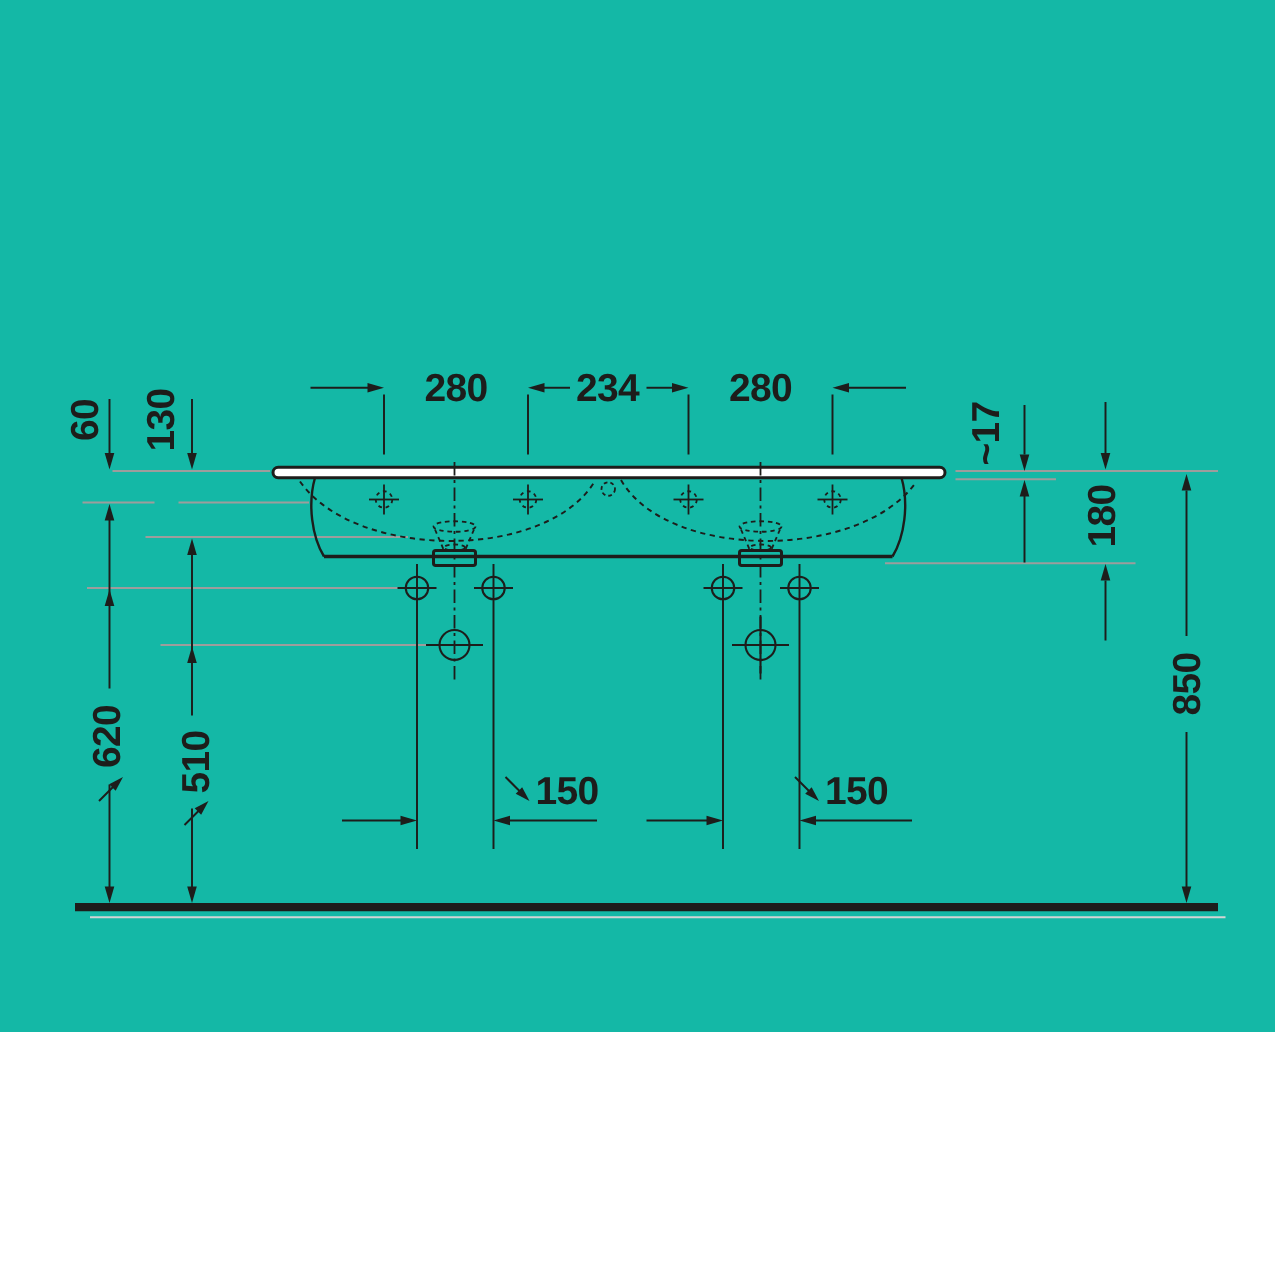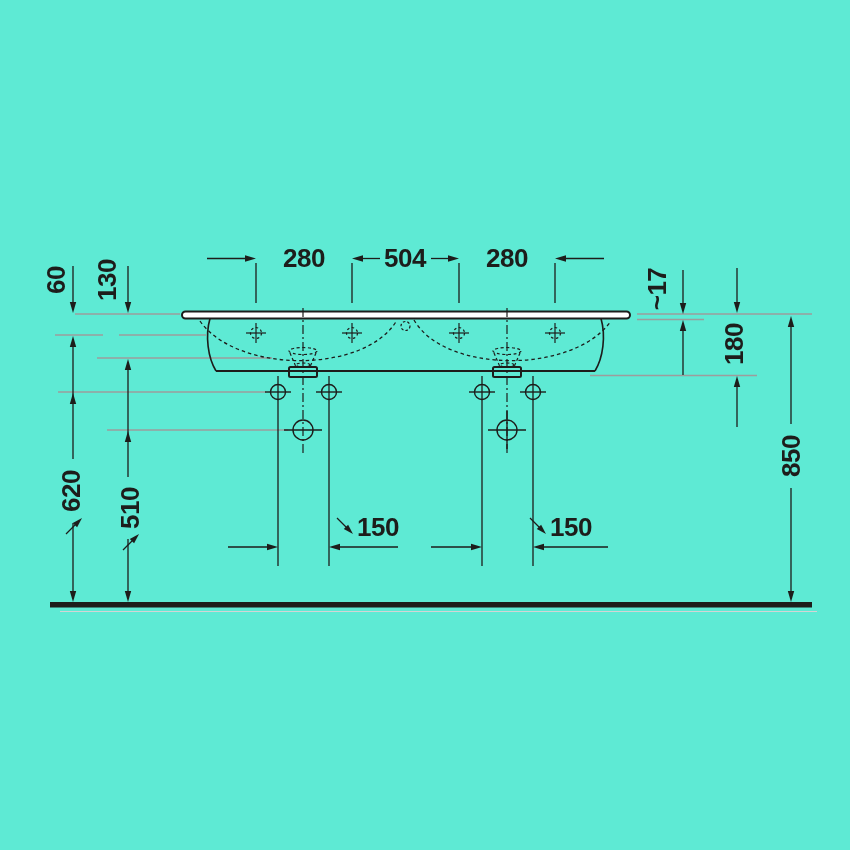--- a/index.html
+++ b/index.html
@@ -1,19 +1,19 @@
 <!DOCTYPE html>
 <html><head>
 <meta charset="utf-8">
 <style>
   html,body{margin:0;padding:0;background:#ffffff;}
   #canvas{
     position:relative;
-    width:850px;height:850px;
-    background:#5eead4;
+    width:850px;height:688px;
+    background:#14b8a6;
     font-family:"Liberation Sans", sans-serif;
     overflow:hidden;
   }
   #linework{position:absolute;left:0;top:0;}
   .dim-label{
     position:absolute;
     transform:translate(-50%,-50%);
     font-size:26px;
     font-weight:700;
     color:#1d1d1b;
@@ -205,21 +205,21 @@
       <polygon points="546,534 541.1,524.8 536.8,529.1"></polygon>
     </g>
 
     <g>
       <rect x="50" y="602" width="762" height="5.5" fill="#1d1d1b"></rect>
       <line x1="60" y1="611.5" x2="817" y2="611.5" stroke="#d4d4d4" stroke-width="1.2"></line>
     </g>
   </svg>
 
   <div class="dim-label" style="left:304px;  top:258px;">280</div>
-  <div class="dim-label" style="left:405px;  top:258px;">504</div>
+  <div class="dim-label" style="left:405px;  top:258px;">234</div>
   <div class="dim-label" style="left:507px;  top:258px;">280</div>
 
   <div class="dim-label rot" style="left:56px;   top:280px;">60</div>
   <div class="dim-label rot" style="left:107px;  top:280px;">130</div>
 
   <div class="dim-label rot" style="left:657px;  top:289px;">~17</div>
   <div class="dim-label rot" style="left:734px;  top:344px;">180</div>
   <div class="dim-label rot" style="left:791px;  top:456px;">850</div>
 
   <div class="dim-label rot" style="left:71px;   top:491px;">620</div>

